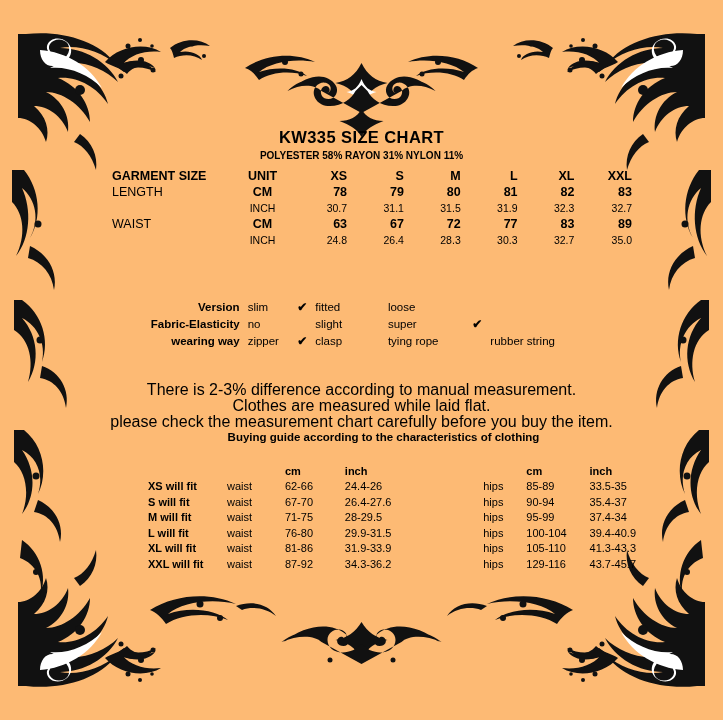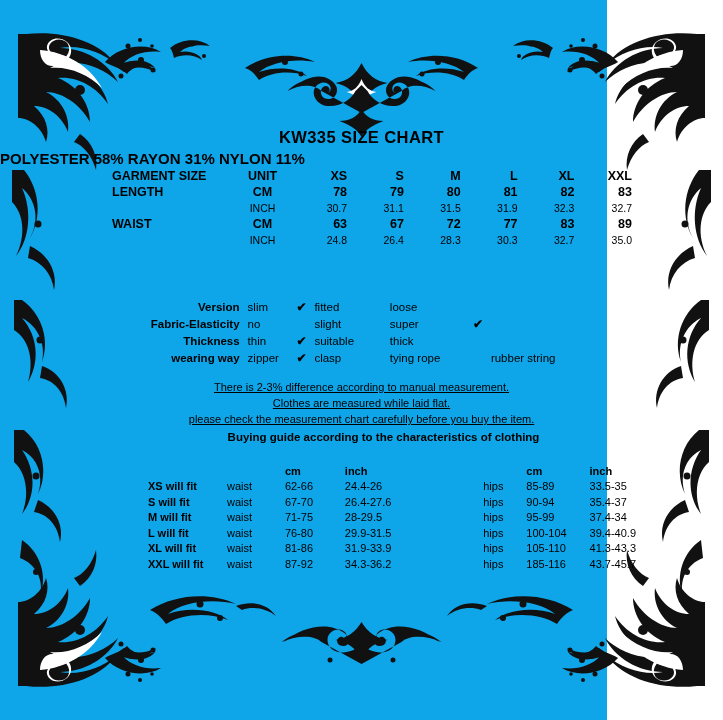--- a/index.html
+++ b/index.html
@@ -10,23 +10,23 @@
   body {
     width: 723px;
     height: 720px;
     font-family: "Liberation Sans", sans-serif;
     color: #000000;
     overflow: hidden;
     position: relative;
   }
   .page {
     position: relative;
-    width: 607px;
+    width: 723px;
     height: 720px;
-    background: #0ea5e9;
+    background: #fdba74;
   }
   .ornament-frame {
     position: absolute;
     left: 0; top: 0;
     width: 723px;
     height: 720px;
     pointer-events: none;
   }
   .content {
     position: absolute;
@@ -43,42 +43,42 @@
     top: 128px;
     text-align: center;
     font-size: 16.5px;
     font-weight: bold;
     letter-spacing: 0.4px;
   }
   .subtitle {
     position: absolute;
     left: 0; right: 0;
     top: 150px;
-    text-align: left;
-    font-size: 15px;
+    text-align: center;
+    font-size: 10px;
     font-weight: bold;
   }
 
   
   .size-table {
     position: absolute;
     left: 112px;
     top: 168px;
     width: 520px;
     border-collapse: collapse;
     font-size: 12px;
   }
   .size-table td {
     padding: 0;
     height: 16px;
     vertical-align: middle;
     white-space: nowrap;
   }
   .size-table td.rowlabel {
-    font-weight: bold;
+    font-weight: normal;
     font-size: 12.5px;
     text-align: left;
     width: 130px;
   }
   .size-table td.unit {
     font-weight: bold;
     font-size: 12.5px;
     text-align: center;
     width: 62px;
     margin-top: 32px;
@@ -135,22 +135,21 @@
   }
   .w-o1 { width: 58px; }
   .w-o2 { width: 72px; }
   .w-o3 { width: 100px; }
 
   
   .note {
     position: absolute;
     left: 0; right: 0;
     text-align: center;
-    font-size: 11px;
-    text-decoration: underline;
+    font-size: 16px;
   }
   .note1 { top: 381px; }
   .note2 { top: 397px; }
   .note3 { top: 413px; }
   .guide {
     position: absolute;
     left: 0; right: 0;
     top: 431px;
     text-align: center;
     font-size: 11.5px;
@@ -434,31 +433,20 @@
           <td class="opt w-o1">no</td>
           <td class="check"></td>
           <td class="opt w-o2">slight</td>
           <td class="check"></td>
           <td class="opt w-o3">super</td>
           <td class="check">✔</td>
           <td class="opt"></td>
           <td class="check"></td>
         </tr>
         <tr>
-          <td class="olabel">Thickness</td>
-          <td class="opt w-o1">thin</td>
-          <td class="check">✔</td>
-          <td class="opt w-o2">suitable</td>
-          <td class="check"></td>
-          <td class="opt w-o3">thick</td>
-          <td class="check"></td>
-          <td class="opt"></td>
-          <td class="check"></td>
-        </tr>
-        <tr>
           <td class="olabel">wearing way</td>
           <td class="opt w-o1">zipper</td>
           <td class="check">✔</td>
           <td class="opt w-o2">clasp</td>
           <td class="check"></td>
           <td class="opt w-o3">tying rope</td>
           <td class="check"></td>
           <td class="opt">rubber string</td>
           <td class="check"></td>
         </tr>
@@ -531,20 +519,20 @@
           <td class="c-hipcm">105-110</td>
           <td class="c-hipinch">41.3-43.3</td>
         </tr>
 
         <tr>
           <td class="c-size">XXL will fit</td>
           <td class="c-waistlbl">waist</td>
           <td class="c-cm">87-92</td>
           <td class="c-inch">34.3-36.2</td>
           <td class="c-hipslbl">hips</td>
-          <td class="c-hipcm">185-116</td>
+          <td class="c-hipcm">129-116</td>
           <td class="c-hipinch">43.7-45.7</td>
         </tr>
       </tbody>
     </table>
 
   </div>
 </div>
 
 </body></html>

